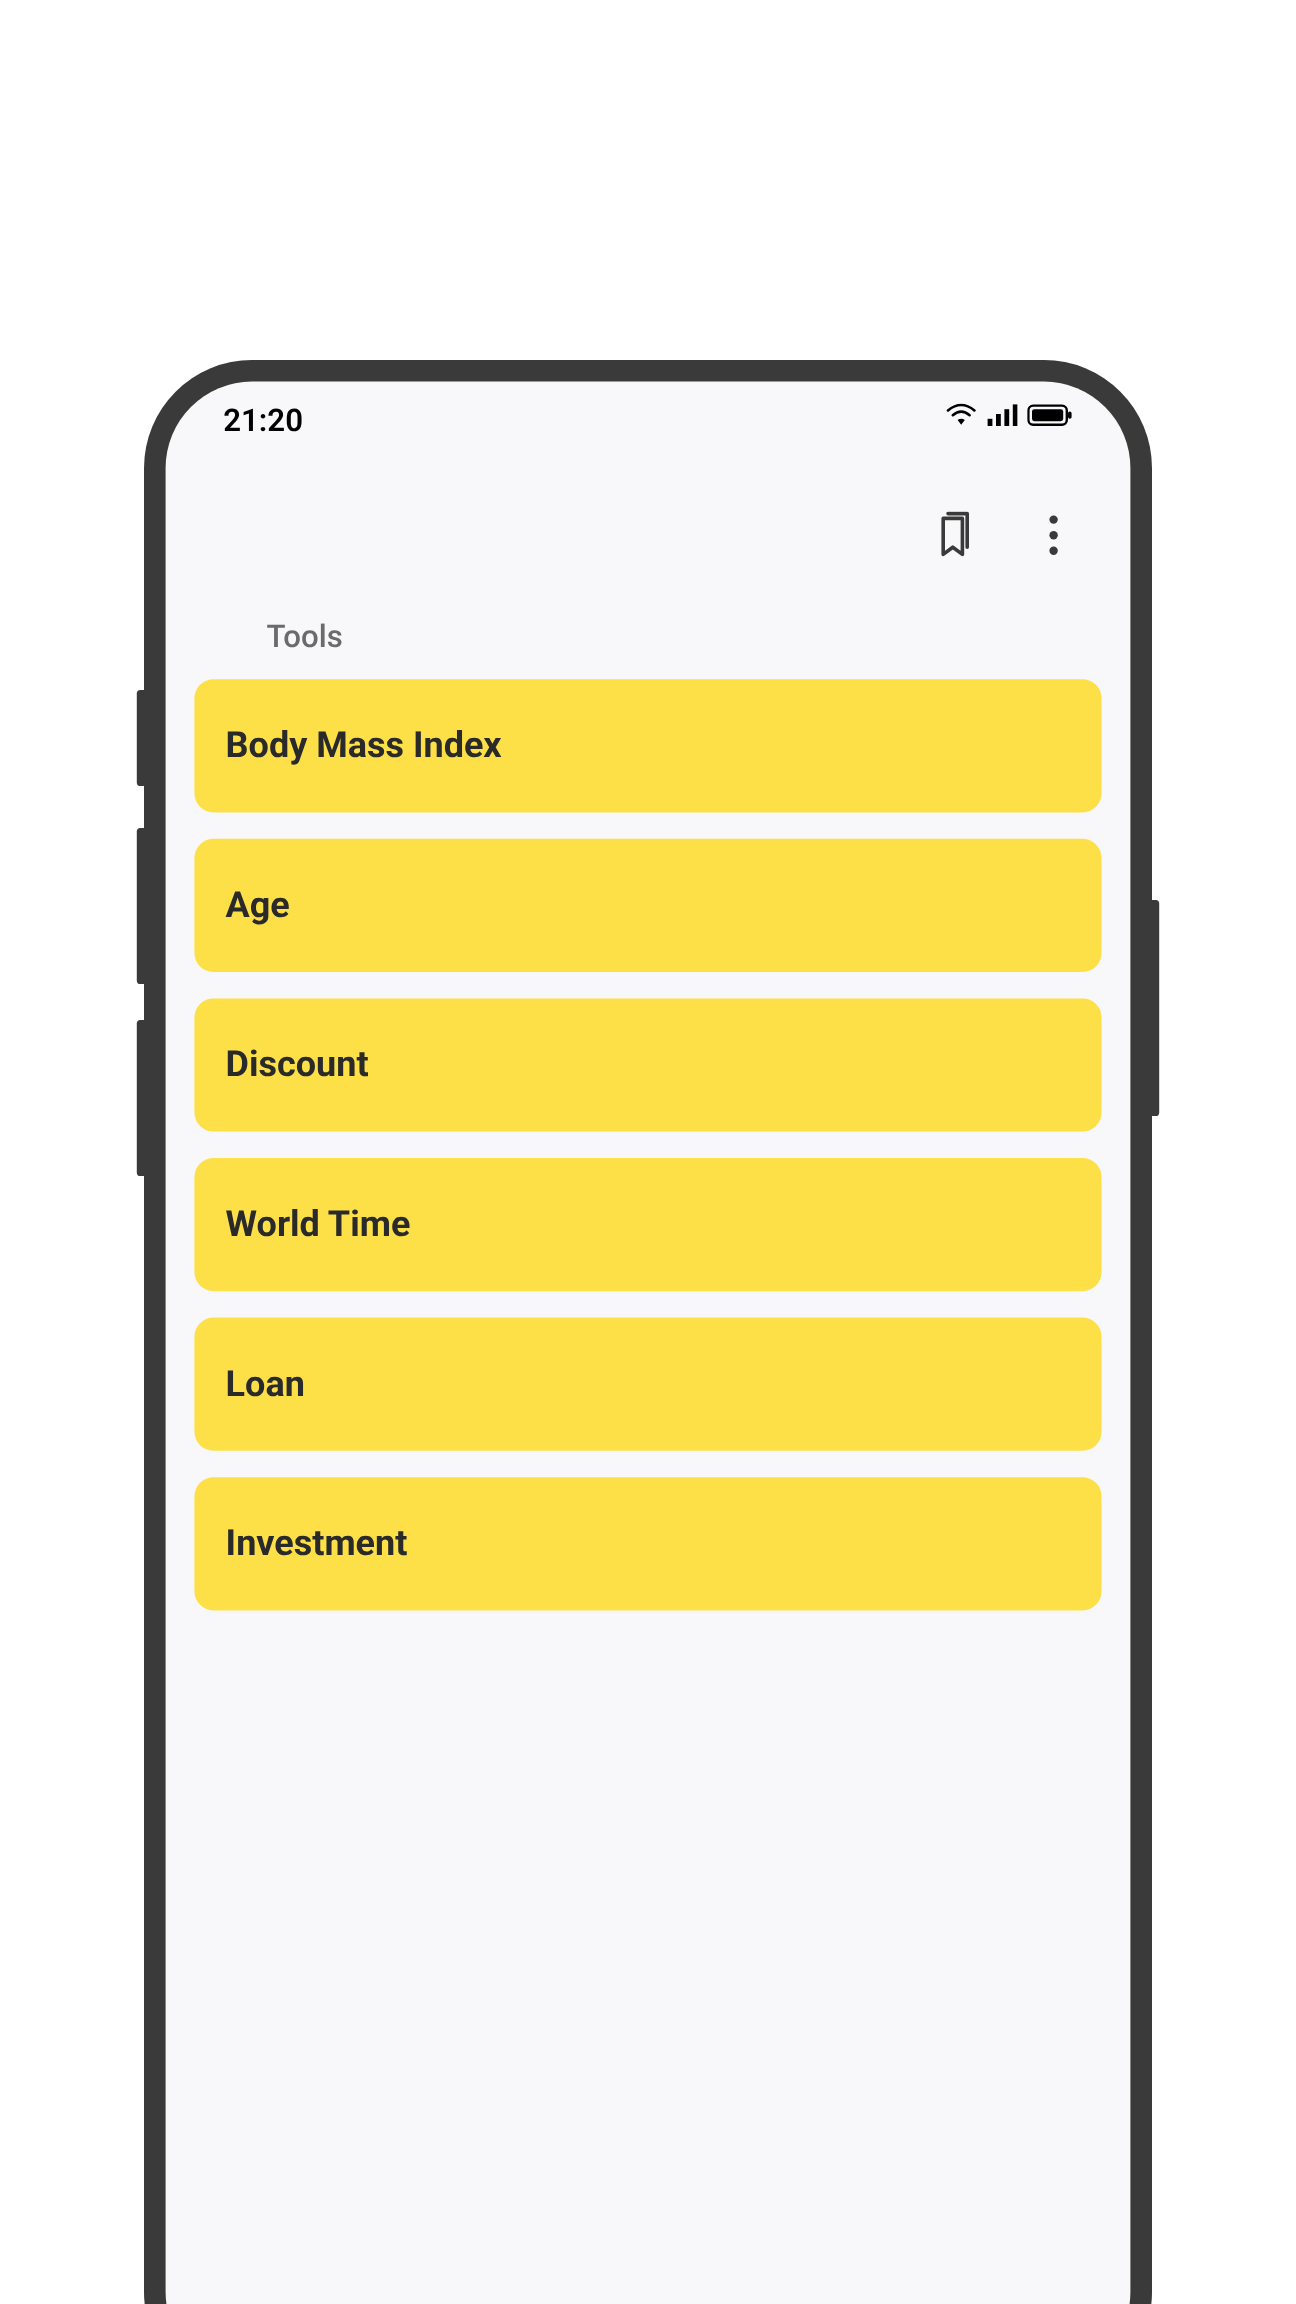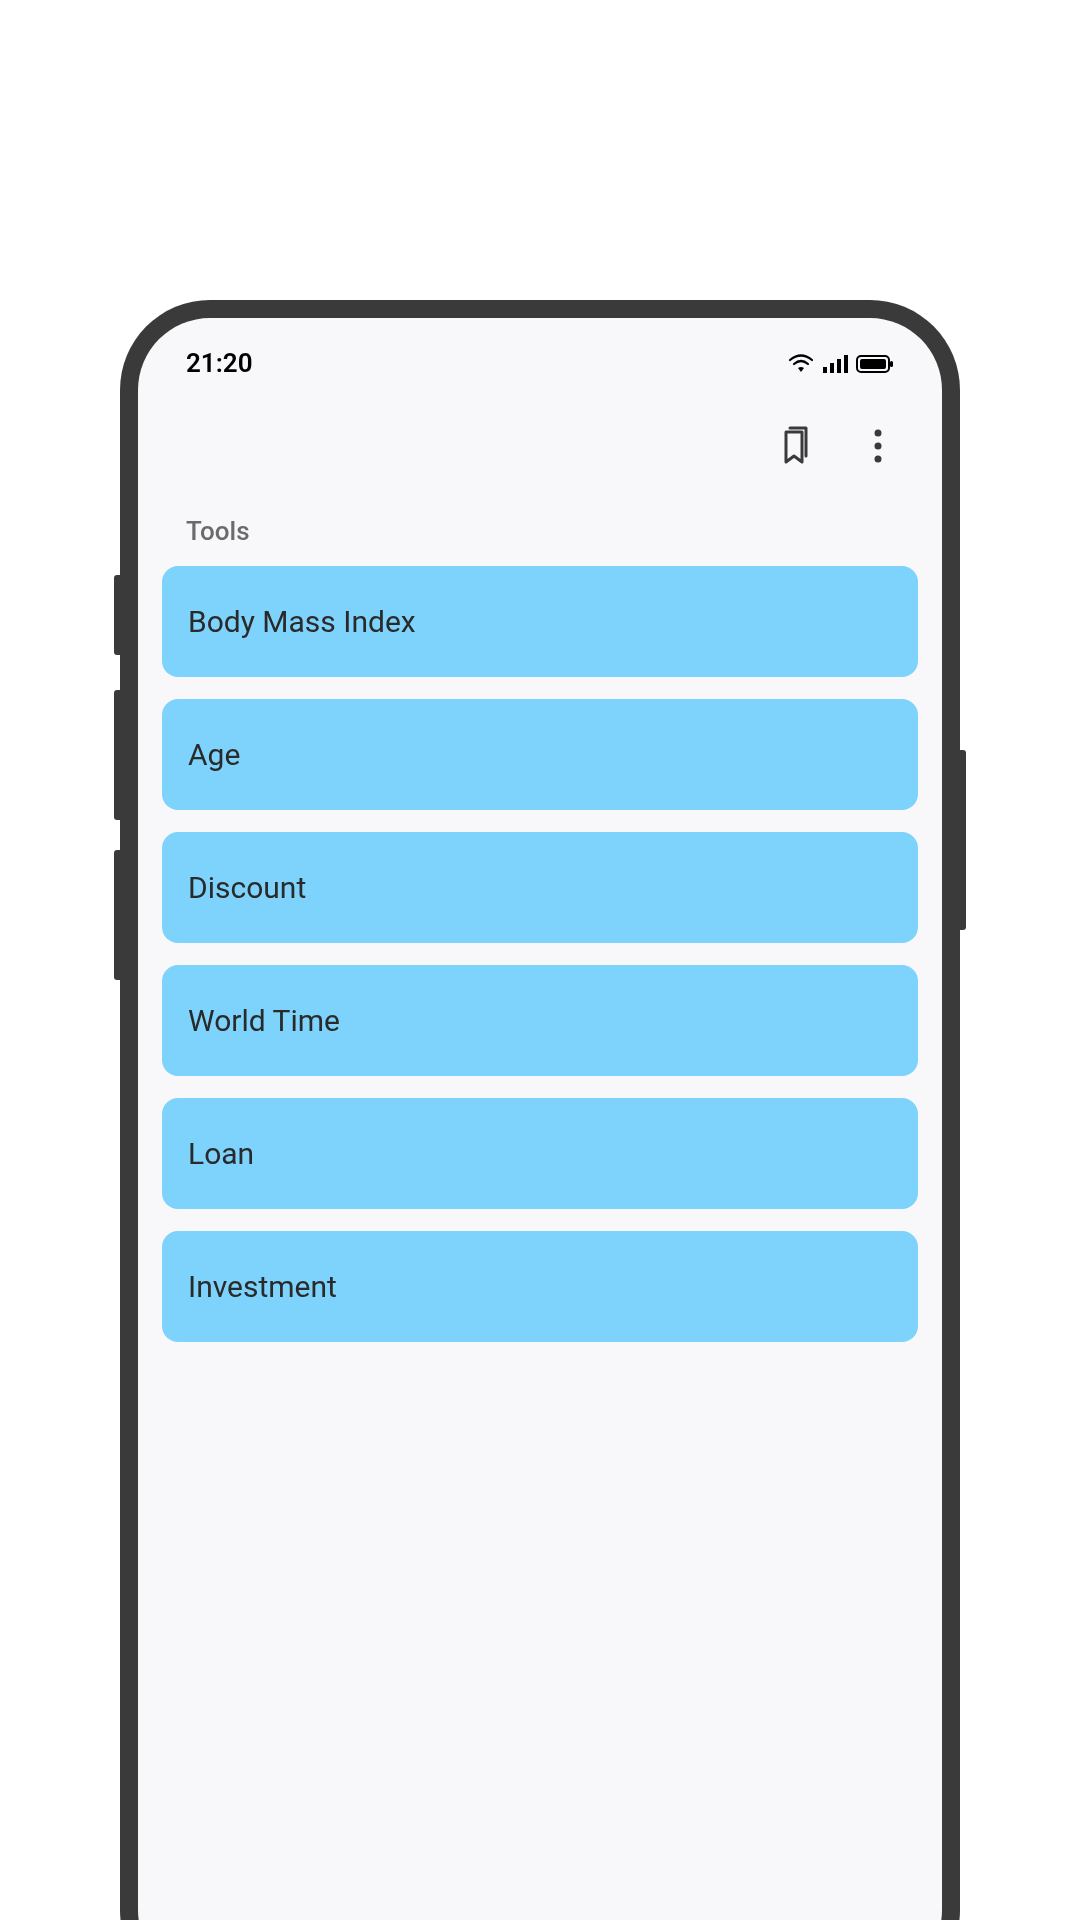--- a/index.html
+++ b/index.html
@@ -72,21 +72,21 @@
       width: 100%;
       height: 100%;
       background: #f8f8fa;
       border-radius: 72px;
       overflow: hidden;
       position: relative;
     }
     .status-bar {
       display: flex;
       justify-content: space-between;
-      align-items: flex-end;
+      align-items: flex-start;
       padding: 18px 48px 0 48px;
       height: 60px;
       gap: 30px;
     }
     .status-time {
       font-size: 26px;
       font-weight: 600;
       color: #000;
     }
     .status-icons {
@@ -107,33 +107,34 @@
       display: flex;
       align-items: center;
       justify-content: center;
       cursor: pointer;
     }
     .section-header {
       font-size: 26px;
       font-weight: 500;
       color: #6b6b6b;
       padding: 24px 48px 20px 48px;
+      margin-left: 36px;
     }
     .tool-list {
       padding: 0 24px;
       display: flex;
       flex-direction: column;
       gap: 22px;
     }
     .tool-item {
-      background: #7dd3fc;
+      background: #fde047;
       border-radius: 16px;
       padding: 38px 26px;
       font-size: 30px;
-      font-weight: 400;
+      font-weight: 700;
       color: #2a2a2a;
       cursor: pointer;
     }
   </style>
 </head>
 <body>
 
 <div class="headline">
 </div>
 

